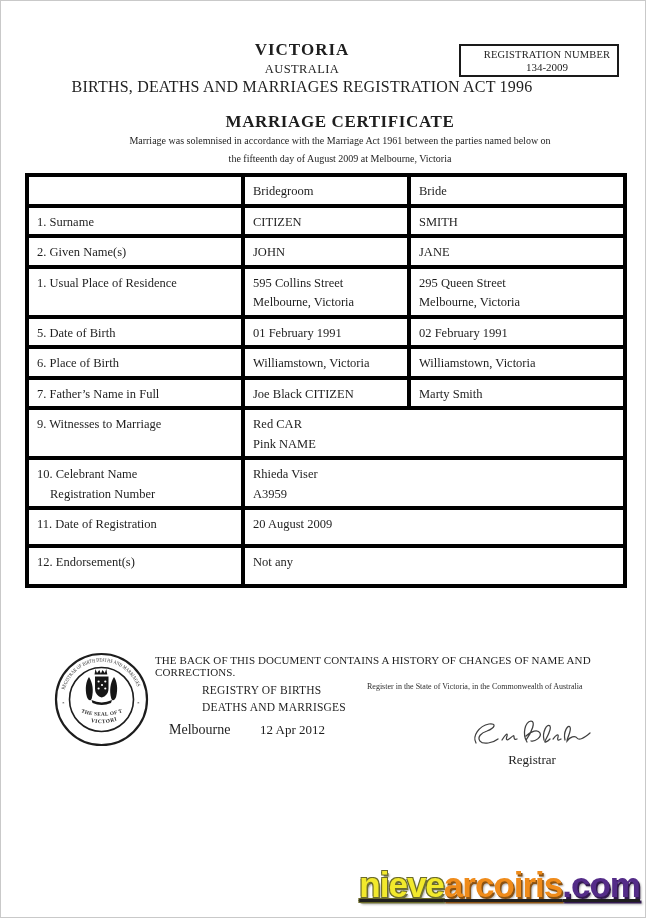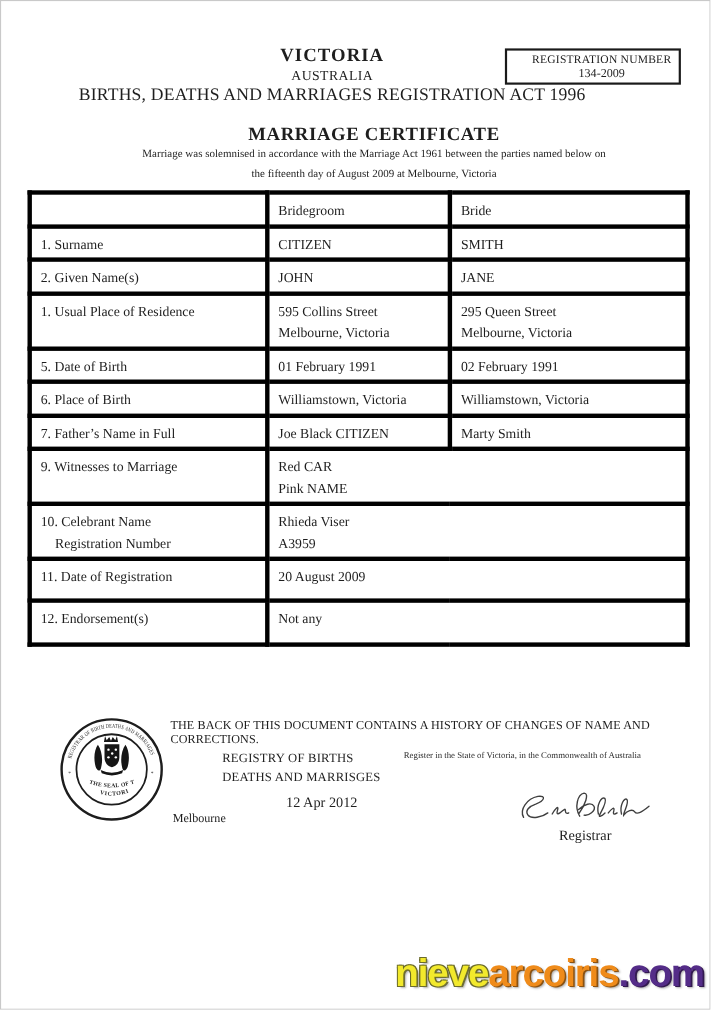--- a/index.html
+++ b/index.html
@@ -29,32 +29,33 @@
                font-size:12.5px; table-layout:fixed; }
   table.cert td { border:4px solid #000000; vertical-align:top; text-align:left;
                   padding:5px 4px 2px 8px; line-height:19.5px; overflow:hidden; }
   .ln { display:block; }
   .indent { padding-left:13px; }
 
   
   .back-notice { left:138px; top:653px; width:480px; font-size:11px; letter-spacing:0.1px; }
   .registry    { left:138px; top:681px; width:220px; font-size:11.5px; line-height:16.5px; letter-spacing:0.2px;margin-left:47px; }
   .certify     { left:350px; top:681px; width:290px; font-size:8px; line-height:10.5px; color:#2c2c2c; }
-  .place       { left:140px; top:721px; font-size:11px;margin-top:16px; }
+  .place       { left:152px; top:721px; font-size:14px; }
   .issue-date  { left:243px; top:721px; font-size:13px; }
   .registrar   { left:455px; top:751px; width:120px; font-size:13px; text-align:center; }
   .seal-wrap   { left:36px;  top:647px; width:97px; height:103px; }
   .sig-wrap    { left:452px; top:713px; width:125px; height:42px; }
 
   
   .watermark {
     position:absolute; top:864px; right:5px;
     font-family:"Liberation Sans","DejaVu Sans",sans-serif;
     font-weight:bold; font-size:35px; letter-spacing:-1px; white-space:nowrap;
     text-shadow:2px 2px 2px #a8a8a8;
+    text-decoration:underline;
   }
   .wm1 { color:#f2e92c; text-shadow:-1px -1px 0 #6b6b2a, 1px -1px 0 #6b6b2a, -1px 1px 0 #6b6b2a, 1.5px 1.5px 0 #6f6f3a, 2.5px 2.5px 2px #b0b0b0; }
   .wm2 { color:#ef8b1a; text-shadow:1.5px 1.5px 0 #8a5212, 2.5px 2.5px 2px #b0b0b0; }
   .wm3 { color:#542c88; text-shadow:1.5px 1.5px 0 #32194f, 2.5px 2.5px 2px #b0b0b0; }
 </style>
 </head>
 <body>
 
 <div class="page">
 

